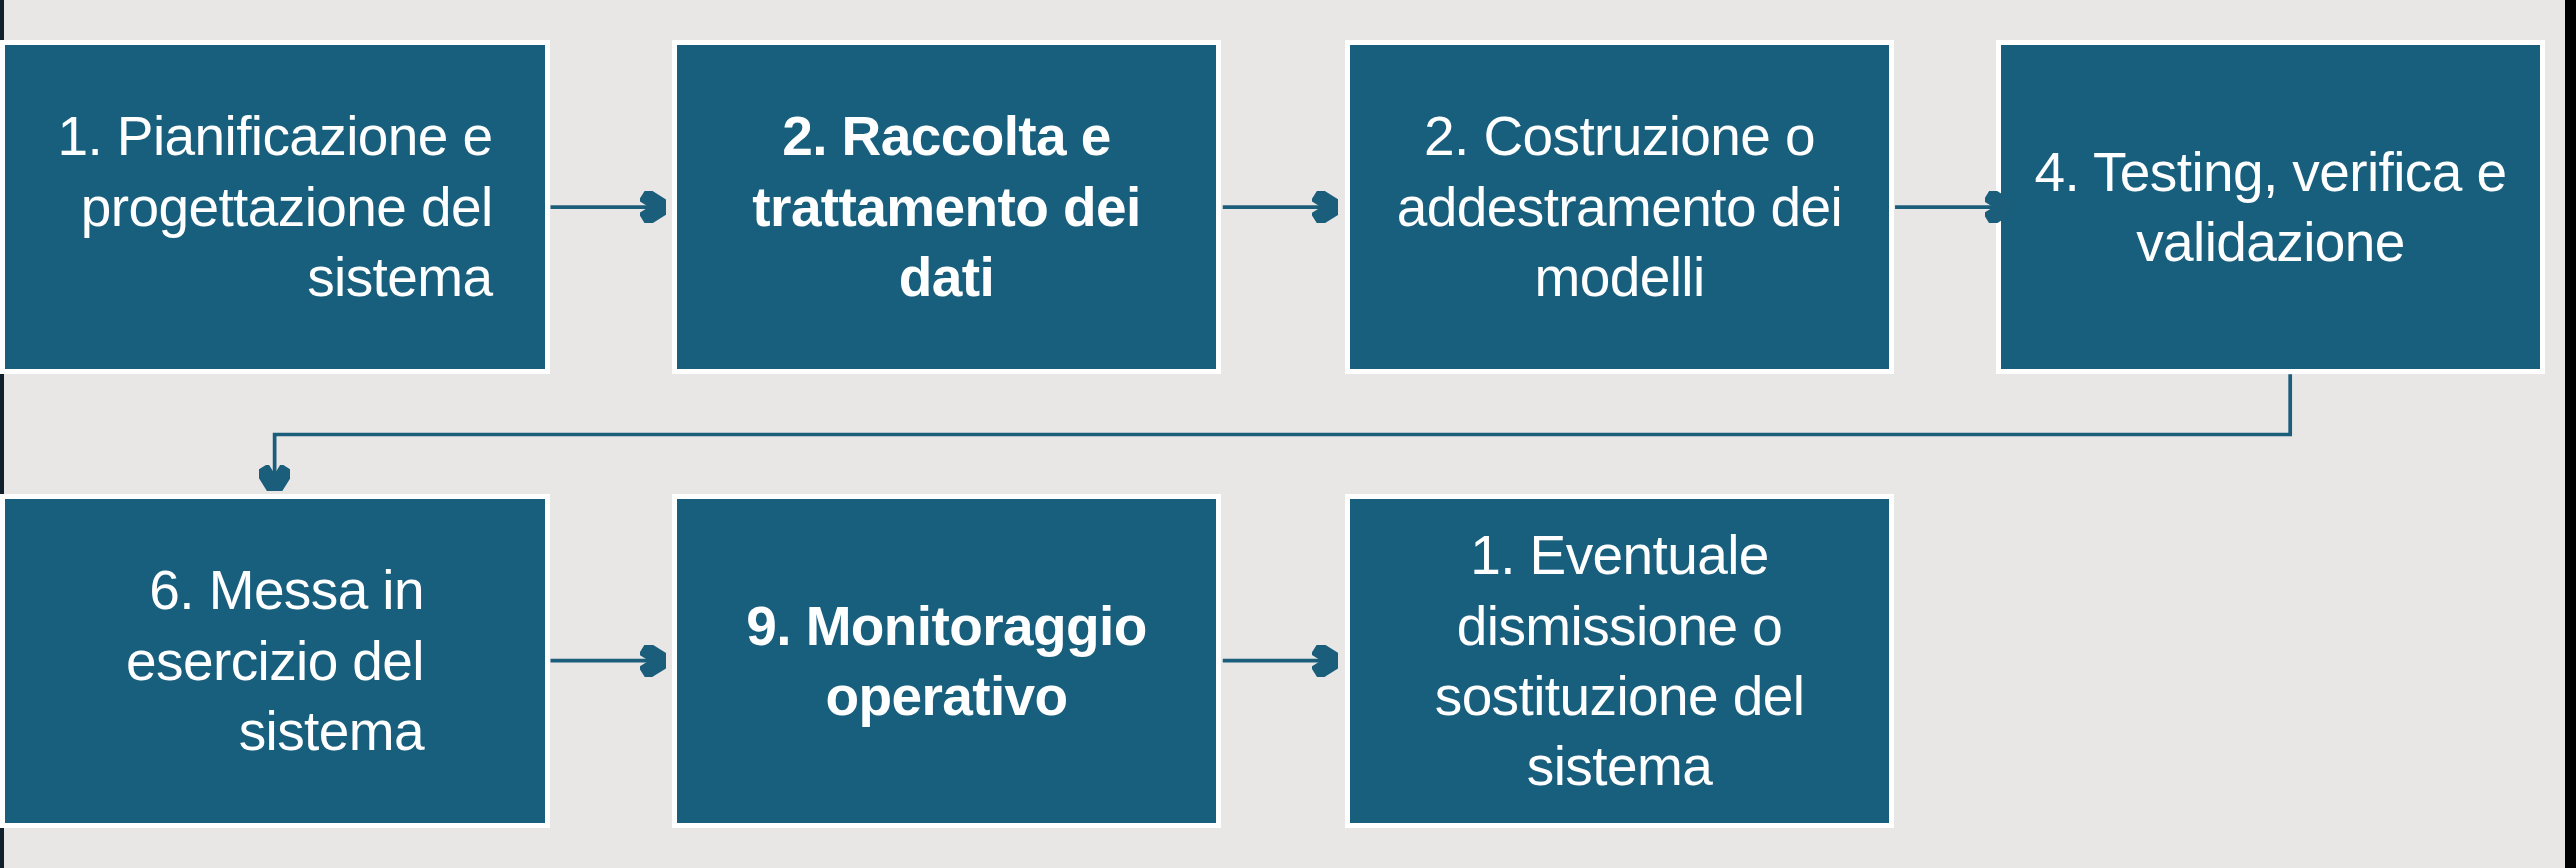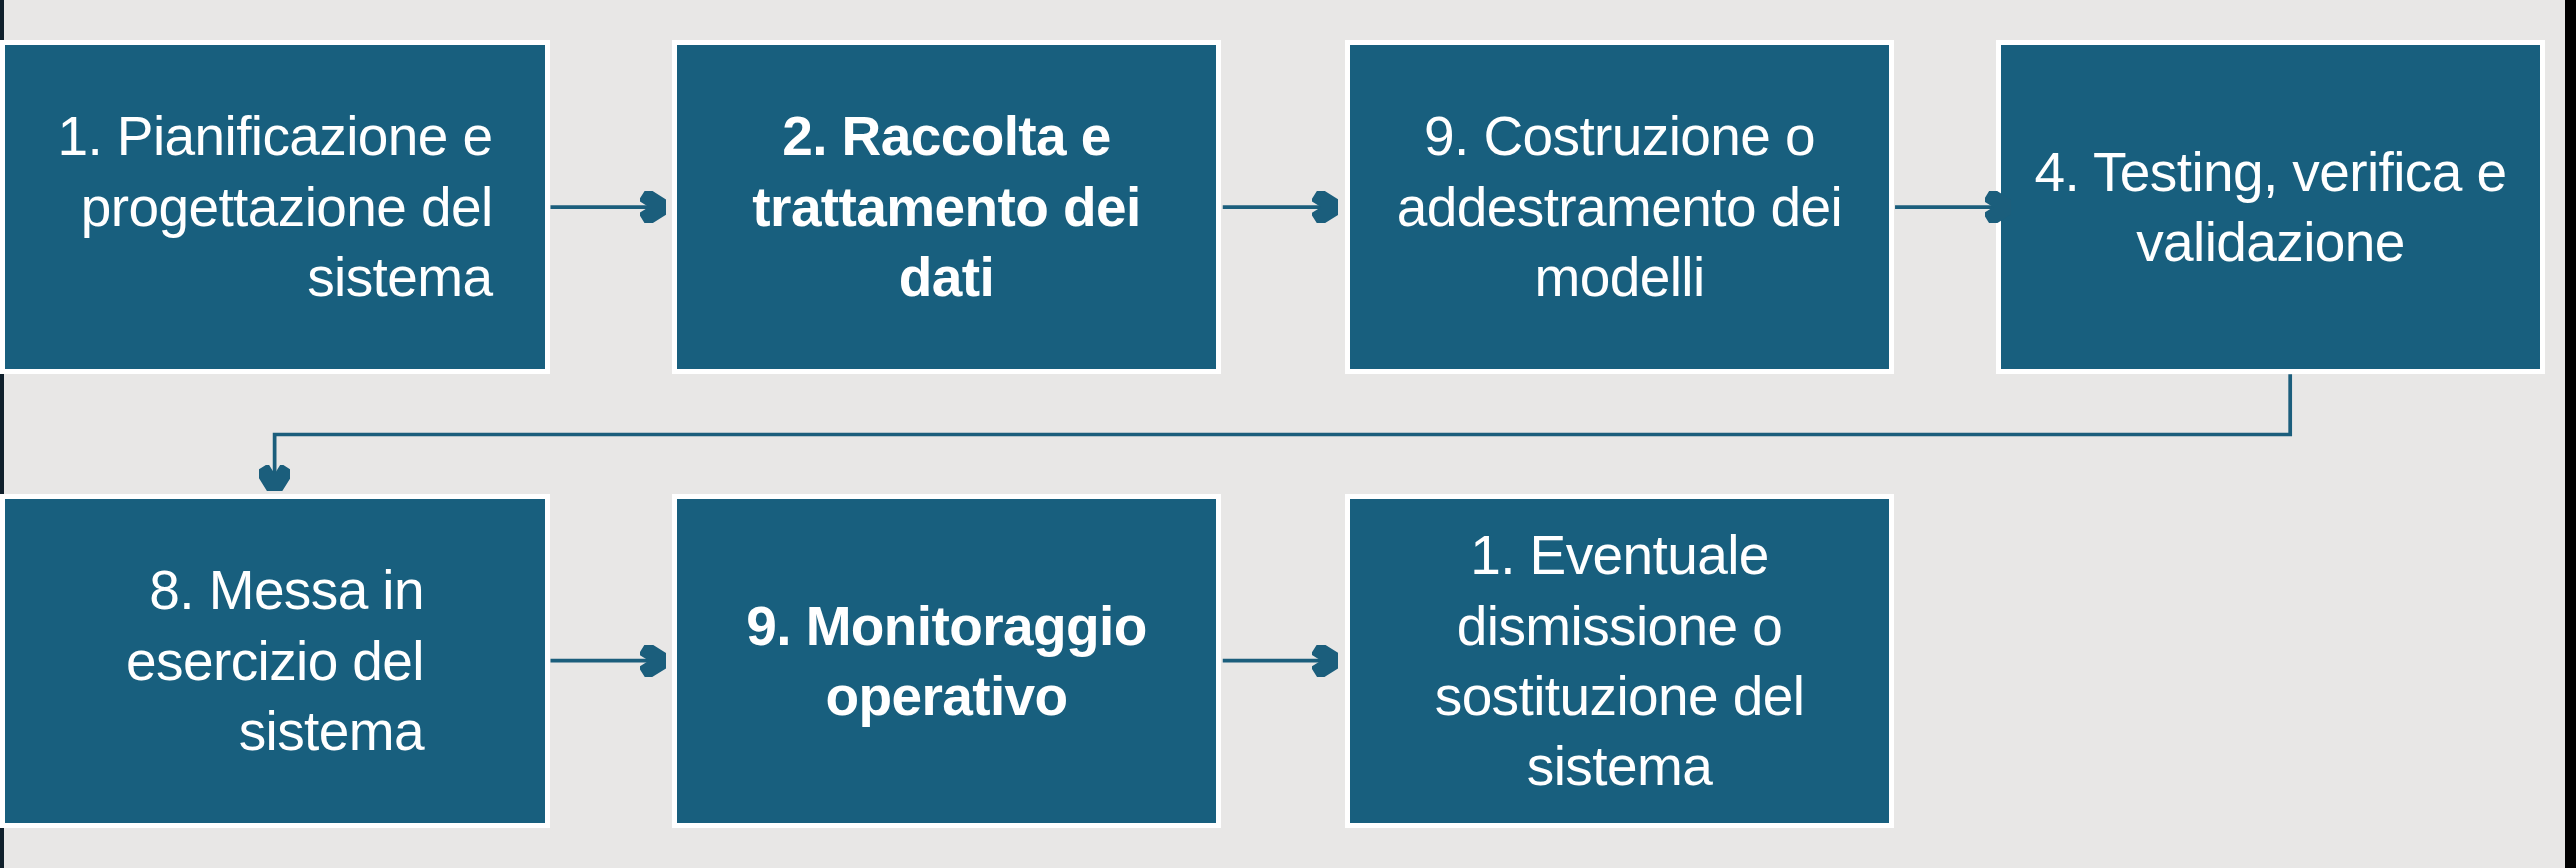--- a/index.html
+++ b/index.html
@@ -76,31 +76,31 @@
   <span class="box-label">1. Pianificazione e
 progettazione del
 sistema</span>
 </div>
 <div class="box row1 c2">
   <span class="box-label">2. Raccolta e
 trattamento dei
 dati</span>
 </div>
 <div class="box row1 c3">
-  <span class="box-label">9. Costruzione o
+  <span class="box-label">2. Costruzione o
 addestramento dei
 modelli</span>
 </div>
 <div class="box row1 c4">
   <span class="box-label">4. Testing, verifica e
 validazione</span>
 </div>
 
 <div class="box row2 c1">
-  <span class="box-label">8. Messa in
+  <span class="box-label">6. Messa in
 esercizio del
 sistema</span>
 </div>
 <div class="box row2 c2">
   <span class="box-label">9. Monitoraggio
 operativo</span>
 </div>
 <div class="box row2 c3">
   <span class="box-label">1. Eventuale
 dismissione o

